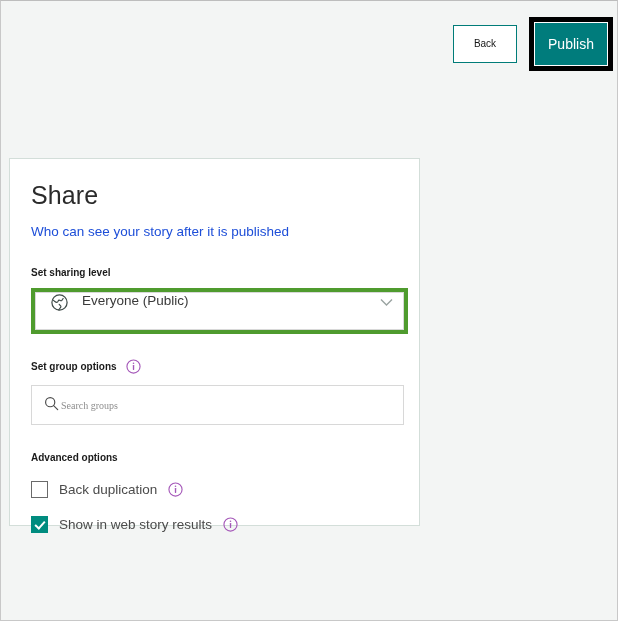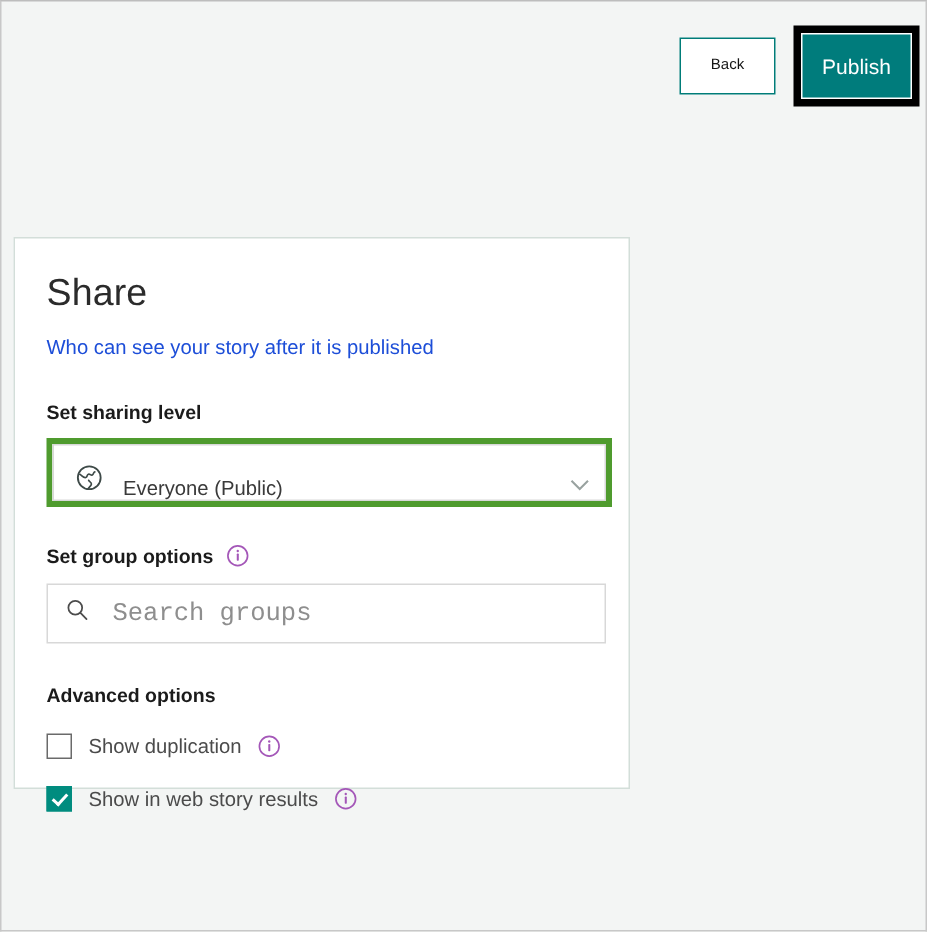--- a/index.html
+++ b/index.html
@@ -104,21 +104,21 @@
     margin: 0 0 0 0;
     letter-spacing: .1px;
   }
   .share-sub {
     font-size: 13.5px;
     color: #1d4ed8;
     margin-top: 14px;
   }
 
   .field-label {
-    font-size: 13px;
+    font-size: 10px;
     font-weight: bold;
     color: #1b1b1b;
     display: flex;
     align-items: center;
     gap: 9px;
   }
 
   
   .select-outline {
     margin-top: 10px;
@@ -128,21 +128,21 @@
     border: 4px solid #4f9b2e;
     background: #ffffff;
   }
   .select-box {
     width: 100%;
     height: 100%;
     box-sizing: border-box;
     border: 1px solid #d8d8d8;
     background: #ffffff;
     display: flex;
-    align-items: flex-end;
+    align-items: flex-start;
     padding: 0 10px 0 14px;
     cursor: pointer;
   }
   .select-value {
     font-size: 13.5px;
     color: #3a3a3a;
     margin-left: 13px;
     flex: 1;
   }
   .chev {
@@ -159,25 +159,24 @@
     border: 1px solid #d8d8d8;
     background: #ffffff;
     display: flex;
     align-items: center;
     padding: 0 12px;
   }
   .search-input {
     border: 0;
     outline: 0;
     flex: 1;
-    font-size: 17px;
+    font-size: 10px;
     color: #5c5c5c;
-    margin-left: 14px;
     background: transparent;
-    font-family: Liberation Mono, monospace;
+    font-family: Liberation Serif, serif;
   }
   .search-input::placeholder { color: #8e8e8e; }
 
   
   .adv-heading { margin-top: 27px; }
 
   .opt-row {
     display: flex;
     align-items: center;
     gap: 11px;
@@ -283,21 +282,21 @@
         </span>
         <input class="search-input" type="text" placeholder="Search groups" style="">
       </div>
 
       <div class="field-label adv-heading">
         <span>Advanced options</span>
       </div>
 
       <div class="opt-row">
         <span class="cb"></span>
-        <span class="opt-label">Show duplication</span>
+        <span class="opt-label">Back duplication</span>
         <span class="info-ico">
           <svg width="15" height="15" viewBox="0 0 16 16">
             <circle cx="8" cy="8" r="7" stroke="#a457b8" stroke-width="1.2" fill="none"></circle>
             <circle cx="8" cy="4.6" r="0.85" fill="#a457b8"></circle>
             <rect x="7.3" y="6.4" width="1.45" height="5.2" rx="0.5" fill="#a457b8"></rect>
           </svg>
         </span>
       </div>
 
       <div class="opt-row">

